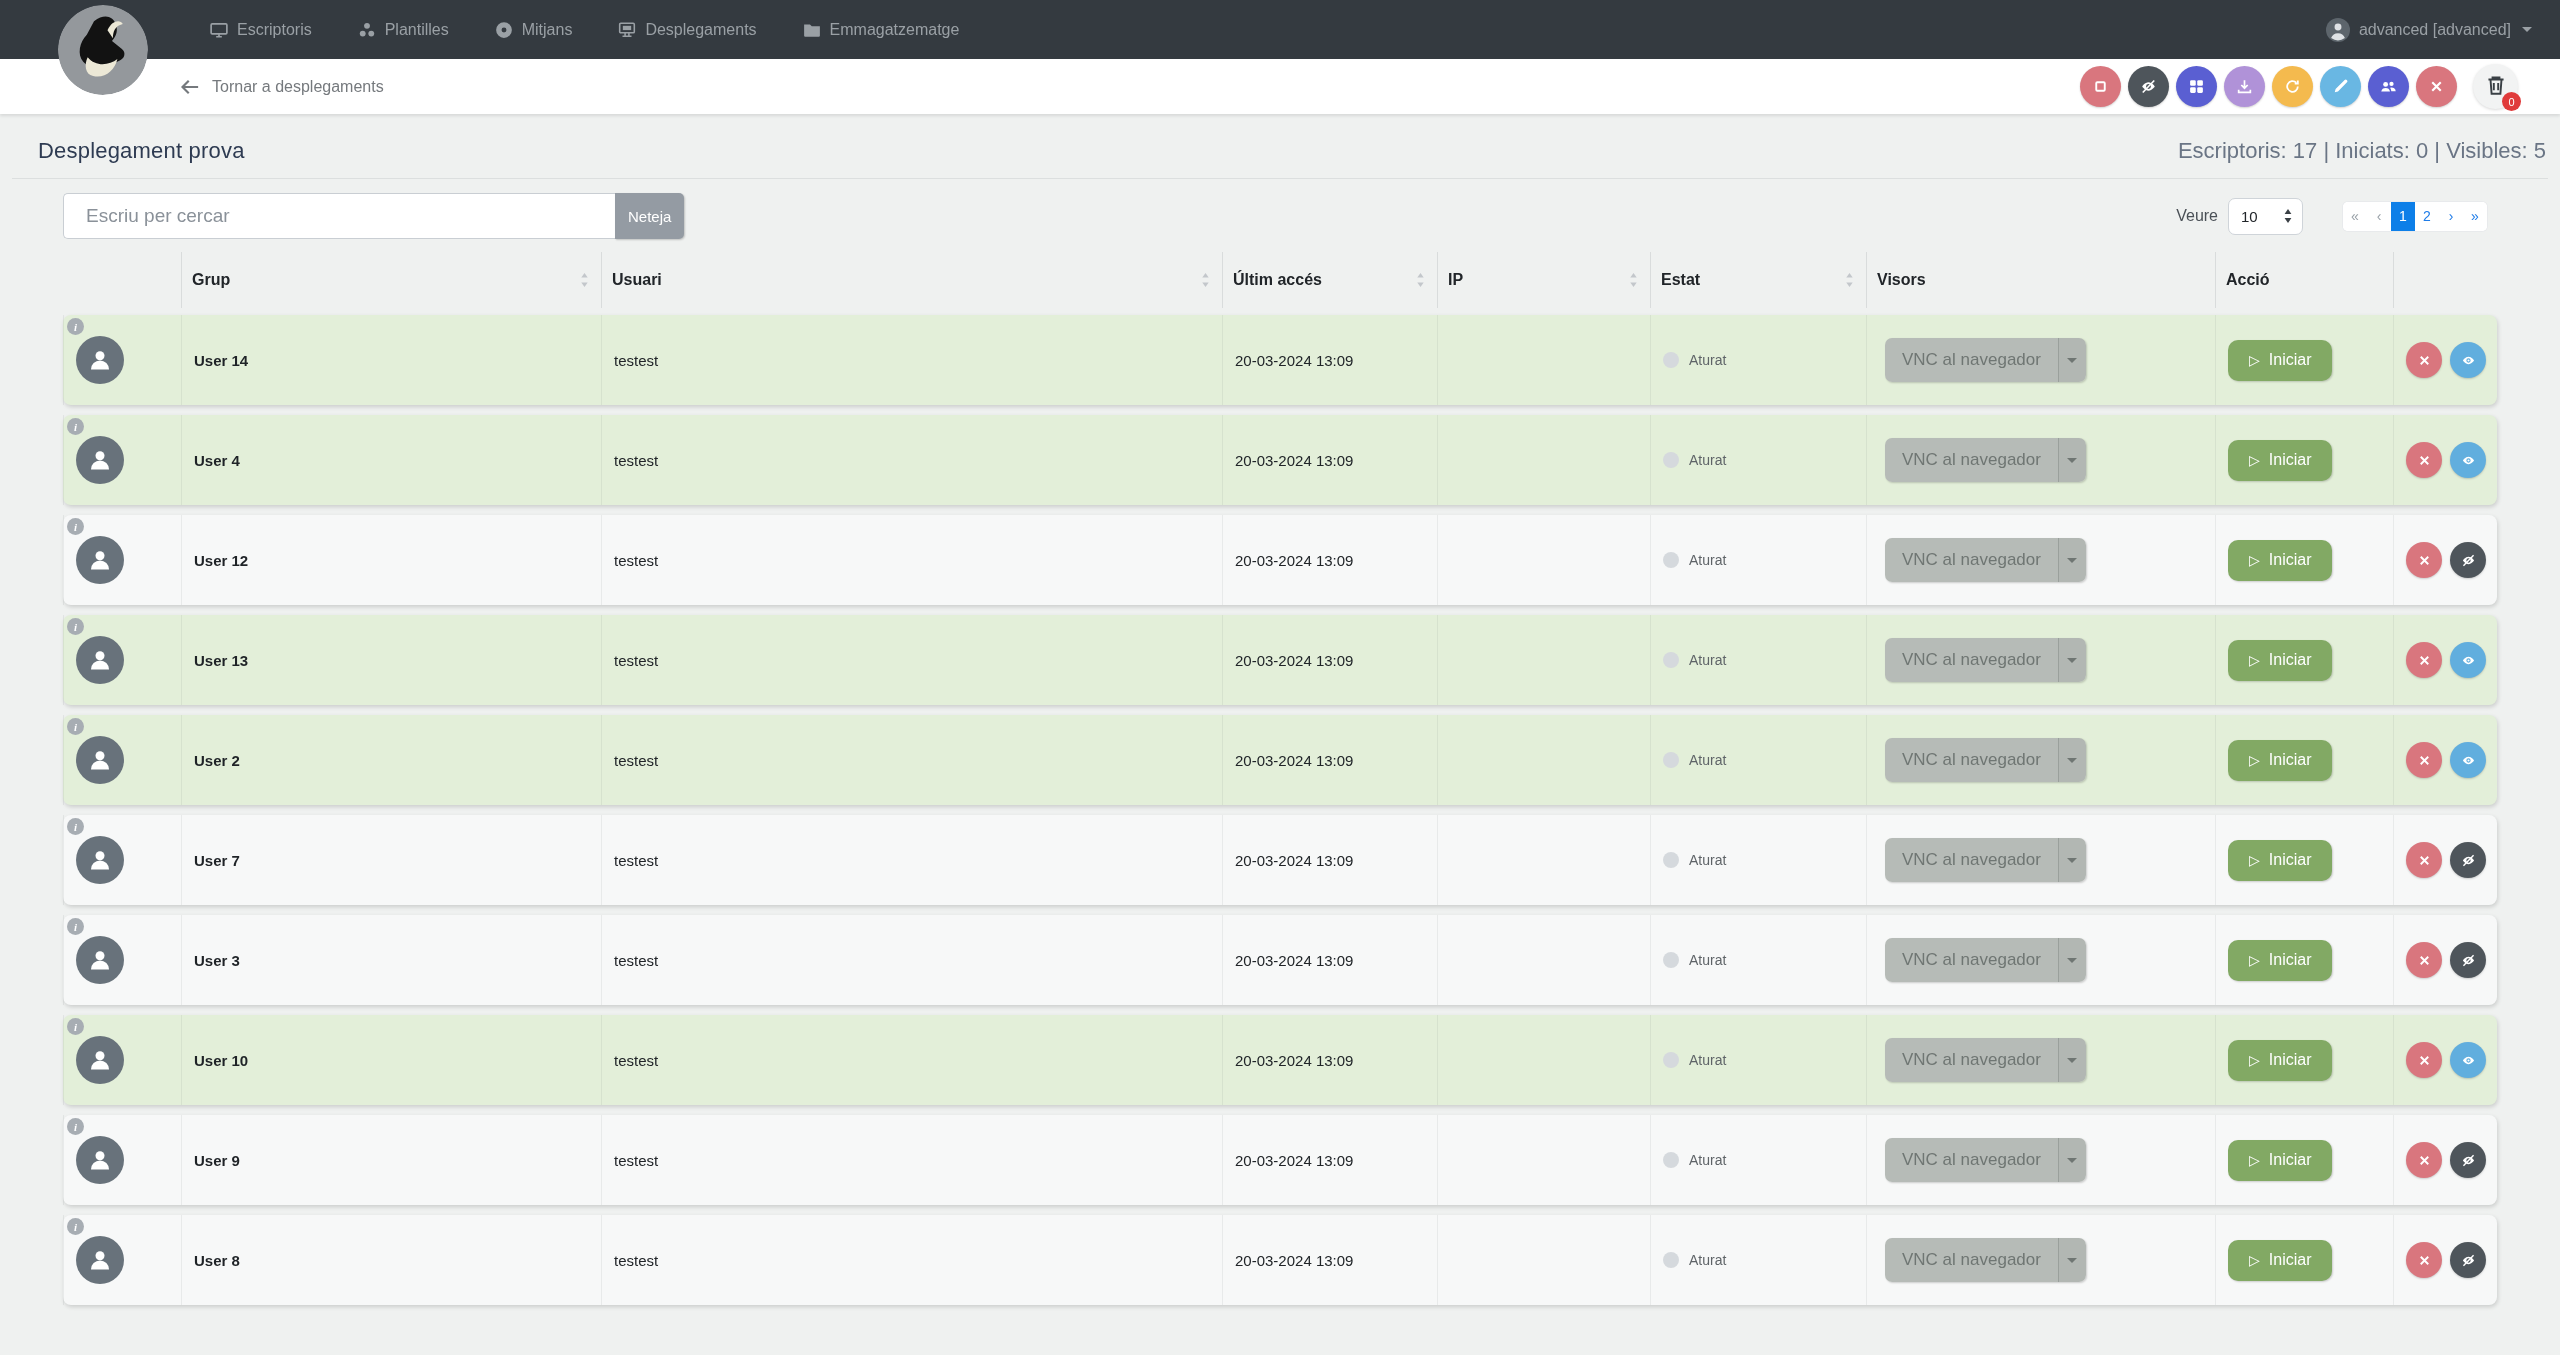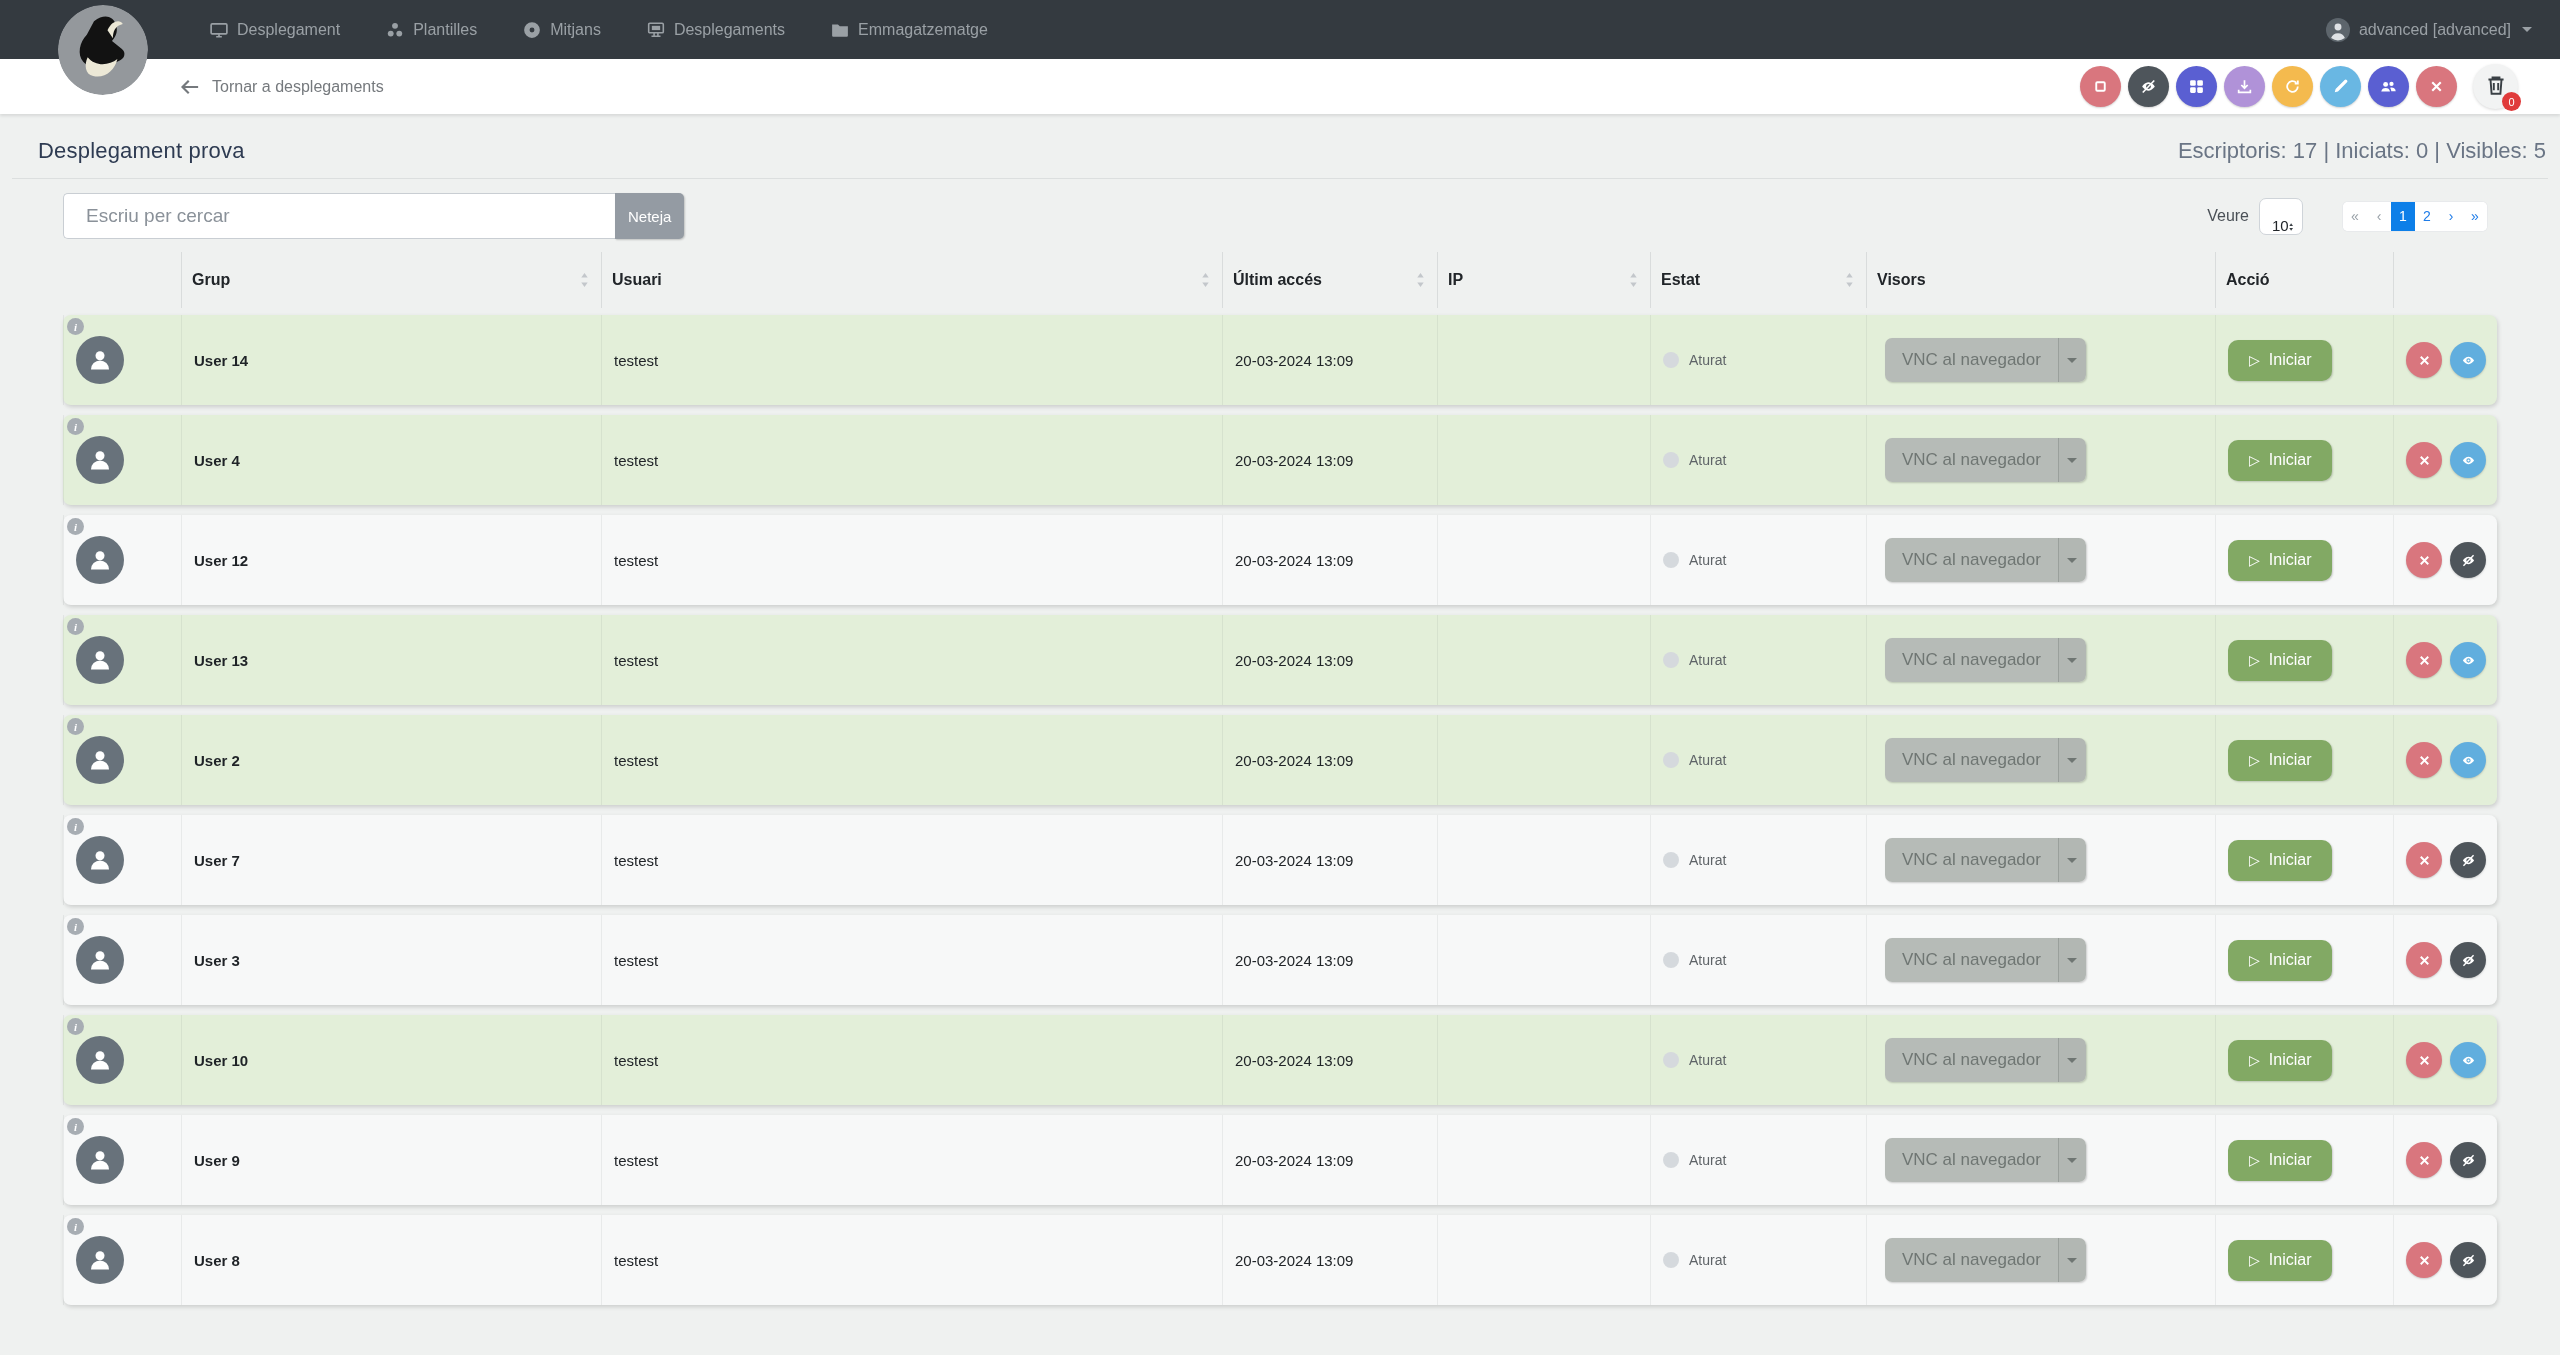--- a/index.html
+++ b/index.html
@@ -35,21 +35,21 @@
   .divider { border:none; border-top:1px solid #dcdfdf; margin:0 12px; }
 
   
   .controls-row { display:flex; justify-content:space-between; align-items:center; padding:14px 73px 6px 63px; }
   .search-group { display:flex; }
   .search-input { width:552px; height:46px; border:1px solid #c9ced3; border-right:none; border-radius:5px 0 0 5px; padding:0 22px; font-size:19px; font-family:inherit; color:#333; background:#fff; outline:none; }
   .search-input::placeholder { color:#8a9199; }
   .clear-btn { height:46px; padding:0 13px; background:#949ba3; color:#fff; border:none; border-radius:0 5px 5px 0; font-size:15px; font-family:inherit; cursor:pointer; box-shadow:1px 1px 2px rgba(0,0,0,.2); }
   .right-controls { display:flex; align-items:center; }
   .veure-label { font-size:16px; color:#4a5056; margin-right:10px; }
-  .size-select { width:44px; height:37px; background:#fff; border:1px solid #cfd4d9; border-radius:7px; display:flex; align-items:flex-end; justify-content:space-between; padding:0 9px 0 12px; font-size:15px; color:#212529; cursor:pointer; }
+  .size-select { width:75px; height:37px; background:#fff; border:1px solid #cfd4d9; border-radius:7px; display:flex; align-items:center; justify-content:space-between; padding:0 9px 0 12px; font-size:15px; color:#212529; cursor:pointer; }
   .size-select svg { width:10px; height:14px; }
   .pagination { display:flex; margin-left:40px; background:#fff; border-radius:5px; box-shadow:0 0 0 1px #e8eaec; overflow:hidden; }
   .page-item { width:24px; height:29px; border:none; background:#fff; font-size:14px; font-family:inherit; display:flex; align-items:center; justify-content:center; cursor:pointer; color:#1f7ce8; }
   .page-item.disabled { color:#98a0a7; }
   .page-item.active { background:#0d7fe8; color:#fff; }
 
   
   .table { margin:0 63px; }
   .grid { display:grid; grid-template-columns:118px 420px 1fr 215px 213px 216px 349px 178px 104px; }
   .thead { height:70px; align-items:center; }
@@ -100,21 +100,21 @@
       </svg>
     </div>
     <ul class="nav-items" id="nav-items">
         <li class="nav-item">
           <span class="nav-icon">
             <svg viewBox="0 0 16 16" fill="none" stroke="currentColor" stroke-width="1.5">
               <rect x="1" y="2.5" width="14" height="9" rx="1"></rect>
               <path d="M5.5 14h5M8 11.5V14"></path>
             </svg>
           </span>
-          <span class="nav-label">Desplegament</span>
+          <span class="nav-label">Escriptoris</span>
         </li>
         <li class="nav-item">
           <span class="nav-icon">
             <svg viewBox="0 0 16 16" fill="currentColor">
               <circle cx="8" cy="4.3" r="2.6"></circle>
               <circle cx="4.2" cy="11.2" r="2.6"></circle>
               <circle cx="11.8" cy="11.2" r="2.6"></circle>
             </svg>
           </span>
           <span class="nav-label">Plantilles</span>

